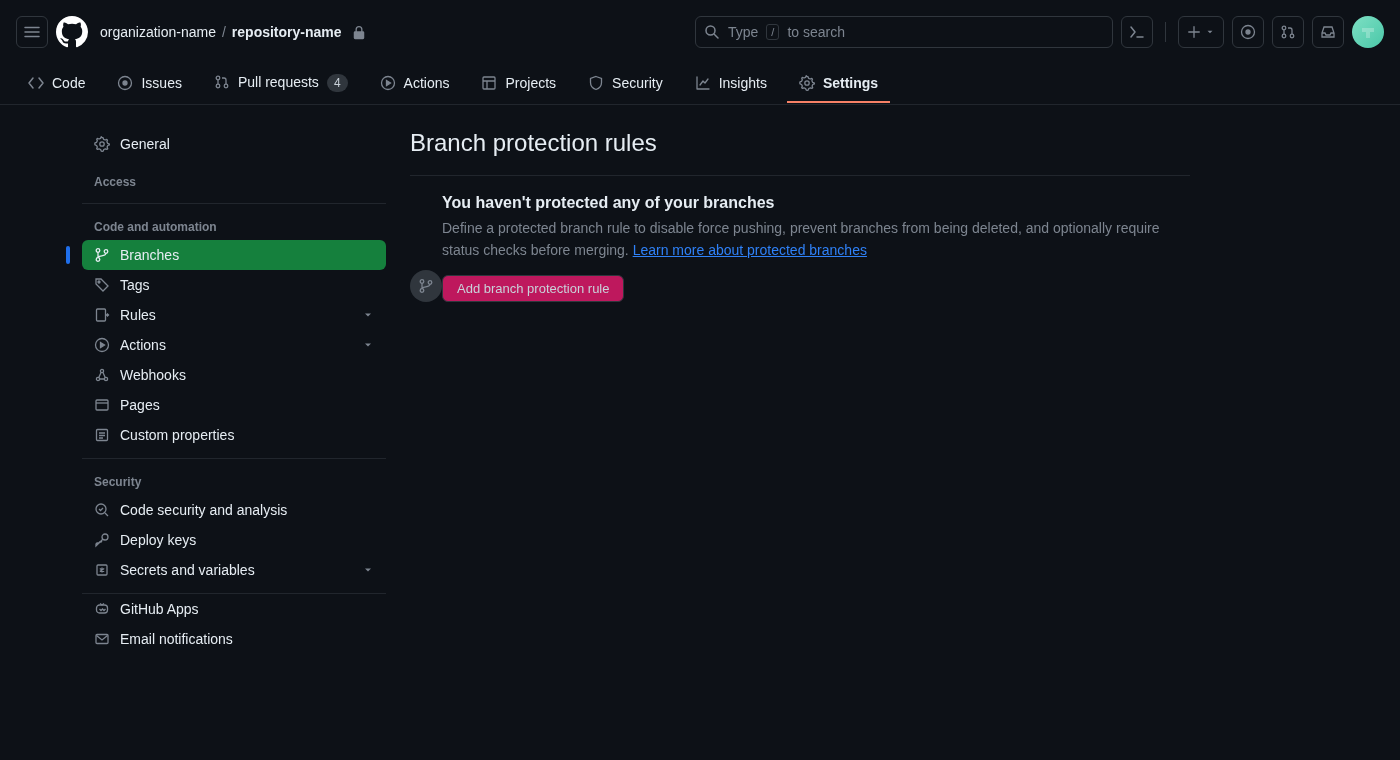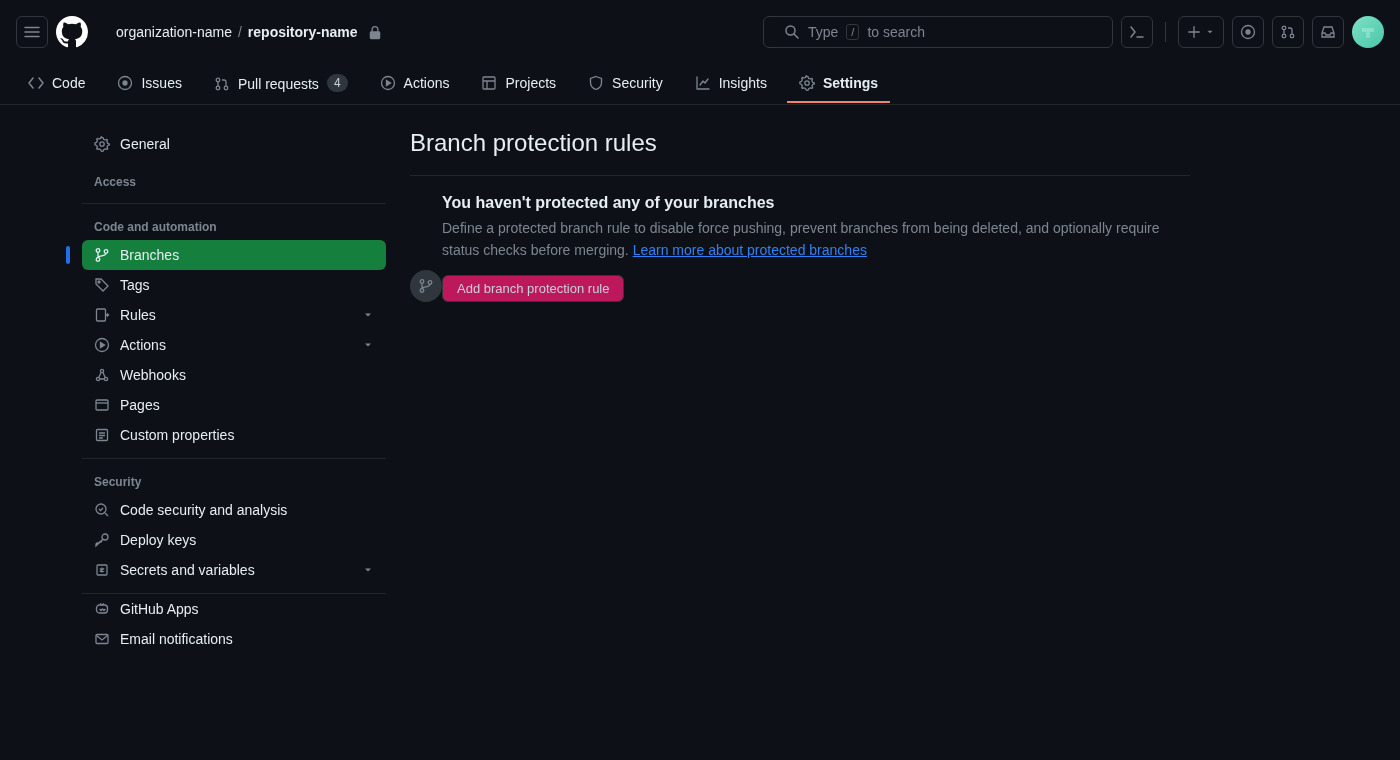--- a/index.html
+++ b/index.html
@@ -35,35 +35,35 @@
   height: 32px;
   display: inline-flex;
   align-items: center;
   justify-content: center;
   color: #fff;
 }
 .breadcrumb {
   display: flex;
   align-items: flex-end;
   gap: 6px;
-  margin-left: 20px;
+  margin-left: 4px;
 }
 .breadcrumb a { color: #e6edf3; text-decoration: none; }
 .breadcrumb .sep { color: #7d8590; }
 .breadcrumb .repo { font-weight: 600; }
 .lock { color: #7d8590; margin-left: 4px; }
 .spacer { flex: 1; }
 .search {
   display: flex;
   align-items: center;
   border: 1px solid #30363d;
   border-radius: 6px;
-  padding: 0 20px;
+  padding: 0 8px;
   height: 32px;
-  width: 350px;
+  width: 418px;
   color: #7d8590;
   gap: 8px;
 }
 .search .kbd {
   border: 1px solid #30363d;
   border-radius: 3px;
   padding: 0 4px;
   font-size: 11px;
   line-height: 14px;
 }
@@ -96,21 +96,21 @@
 }
 .repo-nav {
   display: flex;
   align-items: center;
   gap: 8px;
   padding: 0 16px;
   border-bottom: 1px solid #21262d;
 }
 .repo-tab {
   display: inline-flex;
-  align-items: flex-end;
+  align-items: flex-start;
   gap: 8px;
   padding: 10px 12px;
   color: #e6edf3;
   cursor: pointer;
   border-bottom: 2px solid transparent;
   font-size: 14px;
 }
 .repo-tab.active { border-bottom-color: #f78166; font-weight: 600; }
 .counter {
   background: #30363d;

